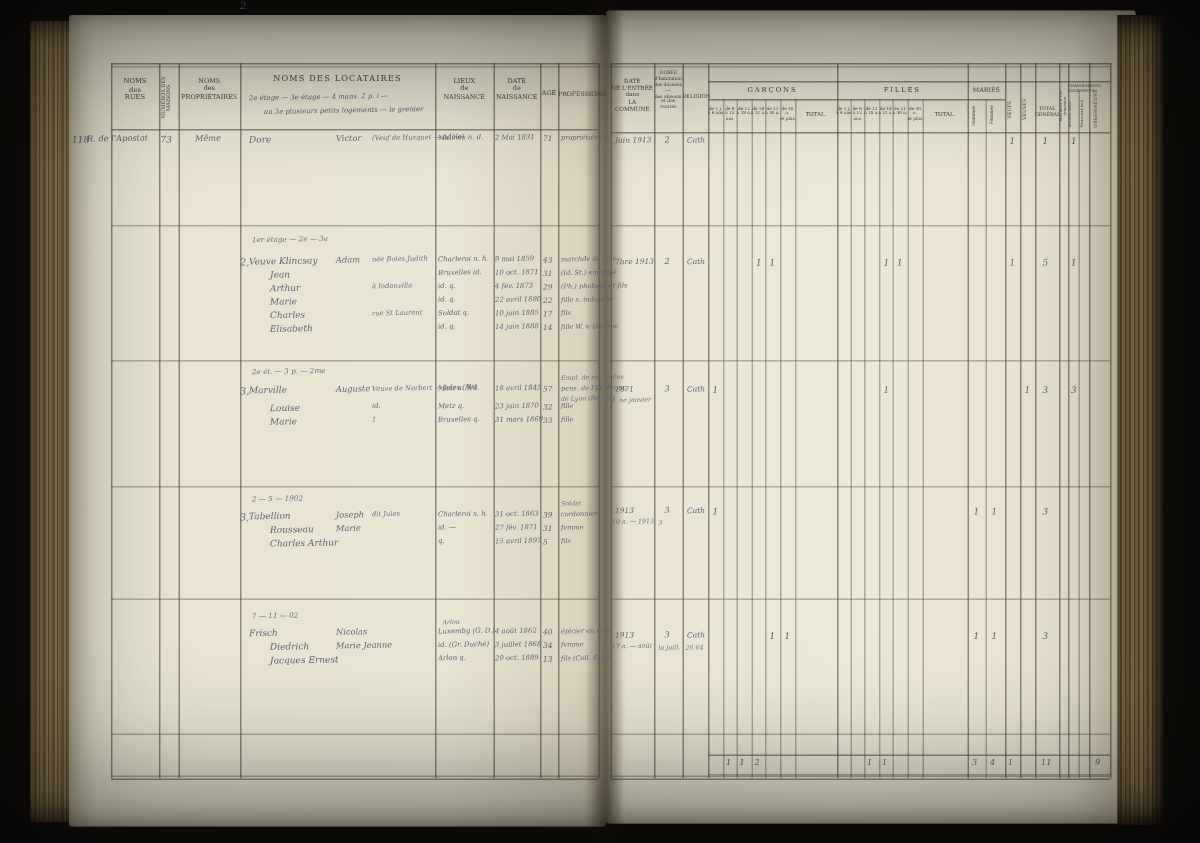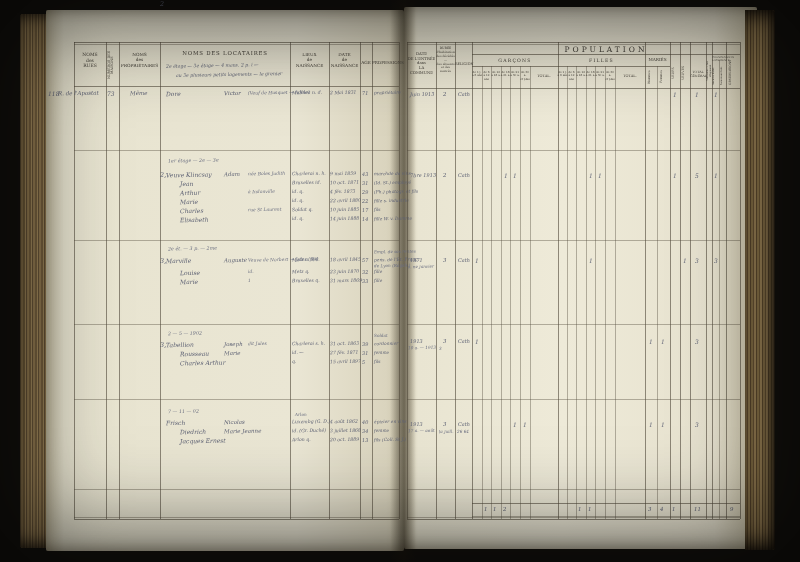--- a/index.html
+++ b/index.html
@@ -235,21 +235,20 @@
 dans
 LA COMMUNE</div>
       <div class="pr" style="position: absolute; left: 436px; top: 47px; font-size: 3px; width: 19px; text-align: center; line-height: 1.3;">DURÉE
 d'habitation
 des décédés
 —
 des absents
 et des
 rentrés</div>
       <div class="pr" style="position: absolute; left: 455px; top: 62px; font-size: 3.4px; width: 17px; text-align: center;">RELIGION</div>
-      <div class="pr" style="position: absolute; left: 472px; top: 45px; font-size: 7.5px; width: 268px; text-align: center; letter-spacing: 3px;">POPULATION</div>
       <div class="pr" style="position: absolute; left: 472px; top: 58px; font-size: 4.6px; width: 86px; text-align: center; letter-spacing: 1.2px;">GARÇONS</div>
       <div class="pr" style="position: absolute; left: 558px; top: 58px; font-size: 4.6px; width: 87px; text-align: center; letter-spacing: 1.2px;">FILLES</div>
       <div class="pr" style="position: absolute; left: 645px; top: 57px; font-size: 4.2px; width: 25px; text-align: center;">MARIÉS</div>
       <div class="pr" style="position: absolute; left: 471.5px; top: 71px; font-size: 2.8px; width: 11px; text-align: center; line-height: 1.25;">de 1 j.
 à 6 ans</div>
       <div class="pr" style="position: absolute; left: 557px; top: 71px; font-size: 2.8px; width: 11px; text-align: center; line-height: 1.25;">de 1 j.
 à 6 ans</div>
       <div class="pr" style="position: absolute; left: 481px; top: 71px; font-size: 2.8px; width: 11px; text-align: center; line-height: 1.25;">de 6
 à 12 ans</div>
       <div class="pr" style="position: absolute; left: 566px; top: 71px; font-size: 2.8px; width: 11px; text-align: center; line-height: 1.25;">de 6

